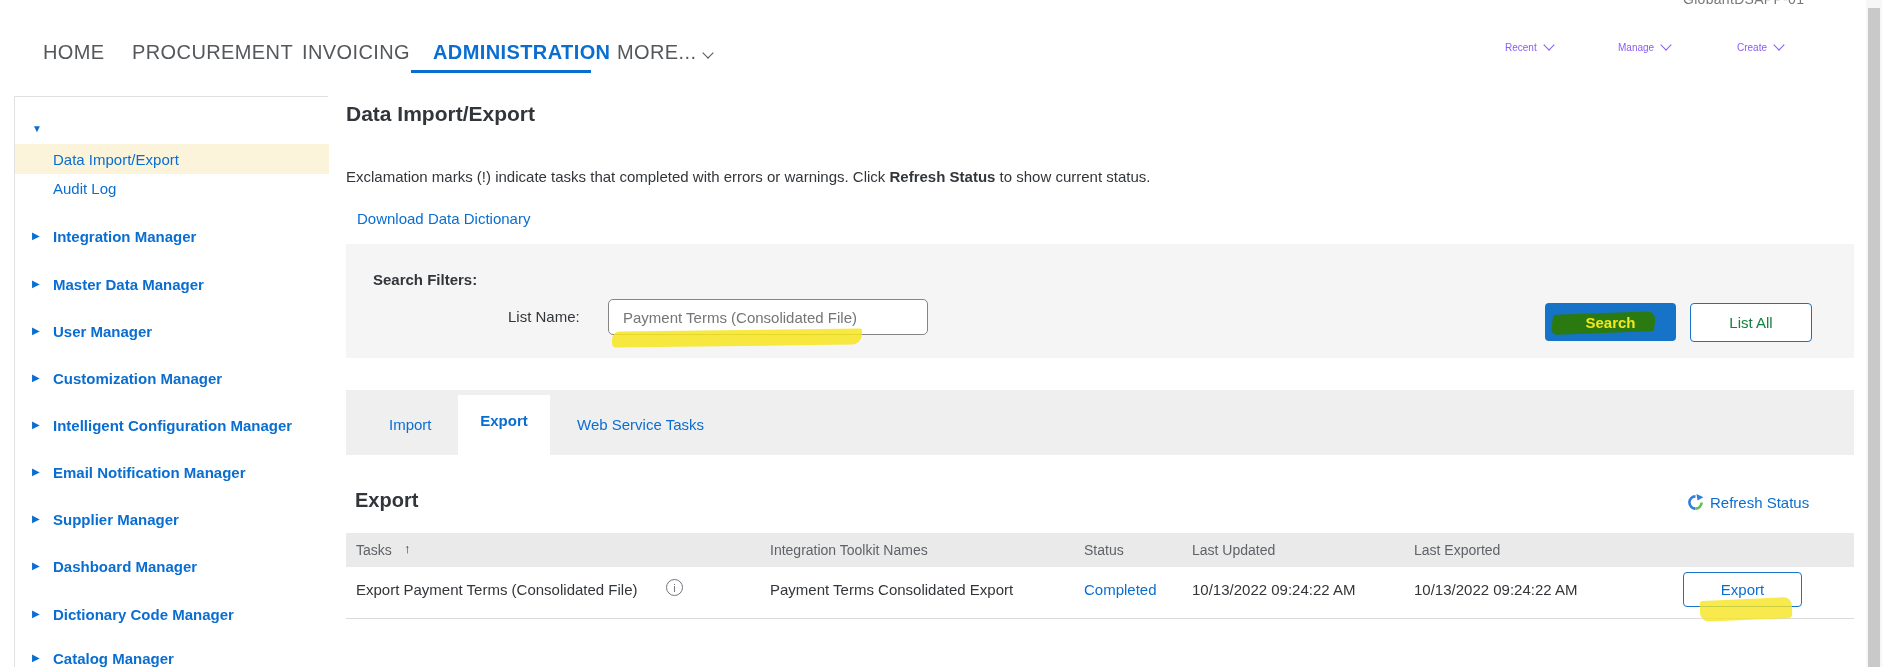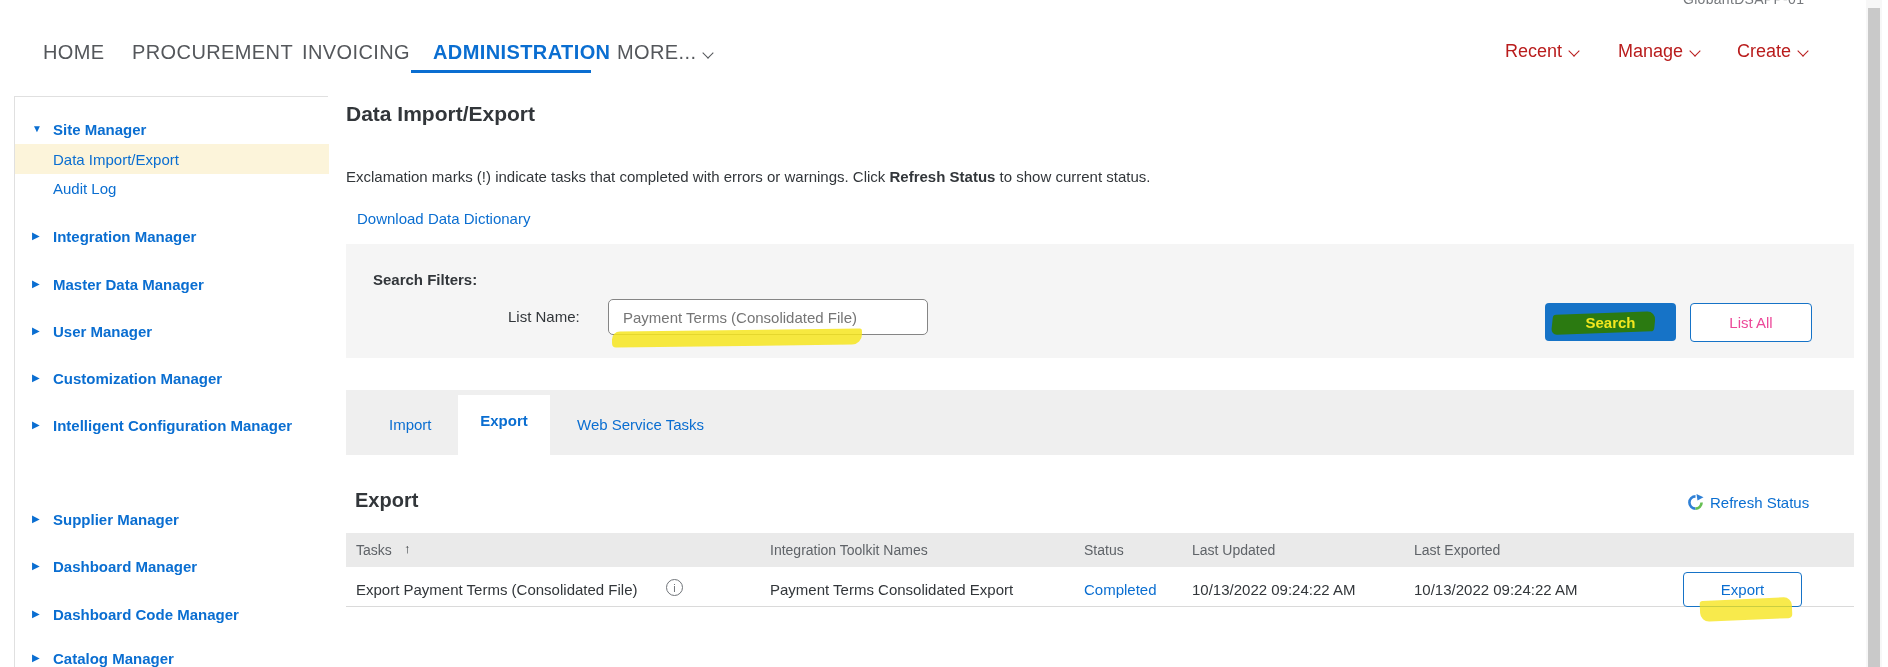--- a/index.html
+++ b/index.html
@@ -13,21 +13,21 @@
 
   
   .nav-item { position: absolute; top: 41px; font-size: 20px; letter-spacing: .4px; color: #54575b; cursor: default; white-space: nowrap; }
   .nav-home  { left: 43px; }
   .nav-proc  { left: 132px; }
   .nav-inv   { left: 302px; }
   .nav-admin { left: 433px; color: #0a6ed1; font-weight: 700; }
   .nav-more  { left: 617px; }
   .admin-underline { position: absolute; left: 411px; top: 70px; width: 180px; height: 3px; background: #0a6ed1; }
   .chev { display: inline-block; width: 8px; height: 8px; border-right: 1.7px solid currentColor; border-bottom: 1.7px solid currentColor; transform: rotate(45deg); margin-left: 8px; vertical-align: 2px; }
-  .menu-item { position: absolute; top: 41px; font-size: 18px; color: #b91c1c; white-space: nowrap; }
+  .menu-item { position: absolute; top: 41px; font-size: 10px; color: #8b5cf6; white-space: nowrap; }
   .menu-recent { left: 1505px; }
   .menu-manage { left: 1618px; }
   .menu-create { left: 1737px; }
   .account-label { position: absolute; left: 1683px; top: -9px; font-size: 14px; color: #75787c; letter-spacing: .3px; }
 
   
   .scroll-track { position: absolute; left: 1866px; top: 0; width: 16px; height: 667px; background: #f7f7f7; }
   .scroll-thumb { position: absolute; left: 2px; top: 8px; width: 12px; height: 659px; background: #c9c9c9; }
 
   
@@ -49,21 +49,21 @@
 
   .filter-panel { position: absolute; left: 346px; top: 244px; width: 1508px; height: 114px; background: #f5f5f5; }
   .filter-heading { position: absolute; left: 27px; top: 27px; font-size: 15px; font-weight: 700; color: #32363a; }
   .task-label { position: absolute; left: 162px; top: 64px; font-size: 15px; color: #32363a; }
   .task-input { position: absolute; left: 262px; top: 55px; width: 320px; height: 36px; border: 1px solid #858585; border-radius: 5px; background: #fff; padding: 0 14px; font-size: 15px; color: #757575; font-family: "Liberation Sans", sans-serif; outline: none; }
   .marker { background: #f6e51f; opacity: .85; position: absolute; }
   .marker-input { left: 266px; top: 86px; width: 250px; height: 16px; border-radius: 8px 2px 10px 4px; transform: rotate(-0.7deg); }
   .btn-search { position: absolute; left: 1199px; top: 59px; width: 131px; height: 38px; background: #1673c7; border: none; border-radius: 4px; display: flex; align-items: center; justify-content: center; cursor: pointer; overflow: visible; }
   .btn-search .swath { position: absolute; left: 7px; top: 10px; width: 103px; height: 20px; background: #2b7a11; transform: rotate(-2deg) skewX(-8deg); border-radius: 3px 9px 3px 6px; }
   .btn-search .lbl { position: relative; z-index: 1; color: #f3e71f; font-size: 15px; font-weight: 700; }
-  .btn-listall { position: absolute; left: 1344px; top: 59px; width: 122px; height: 39px; background: #fff; border: 1px solid #1673c7; border-radius: 4px; display: flex; align-items: center; justify-content: center; font-size: 15px; color: #ec4899; cursor: pointer; }
+  .btn-listall { position: absolute; left: 1344px; top: 59px; width: 122px; height: 39px; background: #fff; border: 1px solid #1673c7; border-radius: 4px; display: flex; align-items: center; justify-content: center; font-size: 15px; color: #15803d; cursor: pointer; }
 
   .tabbar { position: absolute; left: 346px; top: 390px; width: 1508px; height: 65px; background: #efefef; }
   .tab { position: absolute; top: 26px; font-size: 15px; color: #0a6ed1; cursor: pointer; white-space: nowrap; }
   .tab-import { left: 43px; }
   .tab-wss { left: 231px; }
   .tab-active { position: absolute; left: 112px; top: 5px; width: 92px; height: 60px; background: #fff; display: flex; align-items: center; justify-content: center; cursor: pointer; }
   .tab-active .lbl { font-size: 15px; font-weight: 700; color: #0a6ed1; margin-top: -10px; }
 
   .export-heading { position: absolute; left: 355px; top: 489px; font-size: 20px; color: #32363a; }
   .refresh-link { position: absolute; left: 1687px; top: 494px; display: flex; align-items: center; gap: 6px; cursor: pointer; }
@@ -71,21 +71,21 @@
 
   .thead { position: absolute; left: 346px; top: 533px; width: 1508px; height: 34px; background: #eaeaea; }
   .th { position: absolute; top: 9px; font-size: 14px; color: #5f6368; white-space: nowrap; }
   .th-tasks { left: 10px; }
   .sort-arrow { position: absolute; left: 58px; top: 8px; font-size: 13px; color: #32363a; }
   .th-itn  { left: 424px; }
   .th-status { left: 738px; }
   .th-lu { left: 846px; }
   .th-le { left: 1068px; }
 
-  .trow { position: absolute; left: 346px; top: 567px; width: 1508px; height: 40px; background: #fff; border-bottom: 1px solid #dadada; }
+  .trow { position: absolute; left: 346px; top: 567px; width: 1508px; height: 52px; background: #fff; border-bottom: 1px solid #dadada; }
   .td { position: absolute; top: 14px; font-size: 15px; color: #32363a; white-space: nowrap; }
   .td-task { left: 10px; }
   .info-icon { position: absolute; left: 320px; top: 12px; width: 17px; height: 17px; border: 1px solid #707479; border-radius: 50%; display: flex; align-items: center; justify-content: center; font-size: 11px; color: #707479; cursor: pointer; }
   .info-icon::after { content: "i"; }
   .td-itn { left: 424px; }
   .td-status { left: 738px; color: #0a6ed1; cursor: pointer; }
   .td-lu { left: 846px; }
   .td-le { left: 1068px; }
   .btn-export { position: absolute; left: 1337px; top: 5px; width: 119px; height: 35px; background: #fff; border: 1px solid #1673c7; border-radius: 4px; display: flex; align-items: center; justify-content: center; font-size: 15px; color: #0a6ed1; cursor: pointer; }
   .marker-export { left: 1354px; top: 32px; width: 92px; height: 21px; border-radius: 3px 8px 4px 9px; transform: rotate(-2.5deg); opacity: .8; z-index: 2; }
@@ -104,21 +104,20 @@
 
 <div class="menu-item menu-recent"><span>Recent</span><span class="chev"></span></div>
 <div class="menu-item menu-manage"><span>Manage</span><span class="chev"></span></div>
 <div class="menu-item menu-create"><span>Create</span><span class="chev"></span></div>
 
 <nav class="sidebar">
   <div class="side-highlight"></div>
 
   <div class="side-item" style="top:24px">
     <span class="tri down"></span>
-    <span class="side-label">Site Manager</span>
   </div>
   <div class="side-sub" style="top:54px">
     <span class="side-label">Data Import/Export</span>
   </div>
   <div class="side-sub" style="top:83px">
     <span class="side-label">Audit Log</span>
   </div>
 
   <div class="side-item" style="top:131px">
     <span class="tri right"></span>
@@ -133,31 +132,35 @@
     <span class="side-label">User Manager</span>
   </div>
   <div class="side-item" style="top:320px">
     <span class="tri right"></span>
     <span class="side-label">Intelligent Configuration Manager</span>
   </div>
   <div class="side-item" style="top:273px">
     <span class="tri right"></span>
     <span class="side-label">Customization Manager</span>
   </div>
+  <div class="side-item" style="top:367px">
+    <span class="tri right"></span>
+    <span class="side-label">Email Notification Manager</span>
+  </div>
   <div class="side-item" style="top:414px">
     <span class="tri right"></span>
     <span class="side-label">Supplier Manager</span>
   </div>
   <div class="side-item" style="top:461px">
     <span class="tri right"></span>
     <span class="side-label">Dashboard Manager</span>
   </div>
   <div class="side-item" style="top:509px">
     <span class="tri right"></span>
-    <span class="side-label">Dashboard Code Manager</span>
+    <span class="side-label">Dictionary Code Manager</span>
   </div>
   <div class="side-item" style="top:553px">
     <span class="tri right"></span>
     <span class="side-label">Catalog Manager</span>
   </div>
 </nav>
 
 <h1 class="page-title">Data Import/Export</h1>
 
 <p class="page-desc"><span>Exclamation marks (!) indicate tasks that completed with errors or warnings. Click </span><b>Refresh Status</b><span> to show current status.</span></p>

